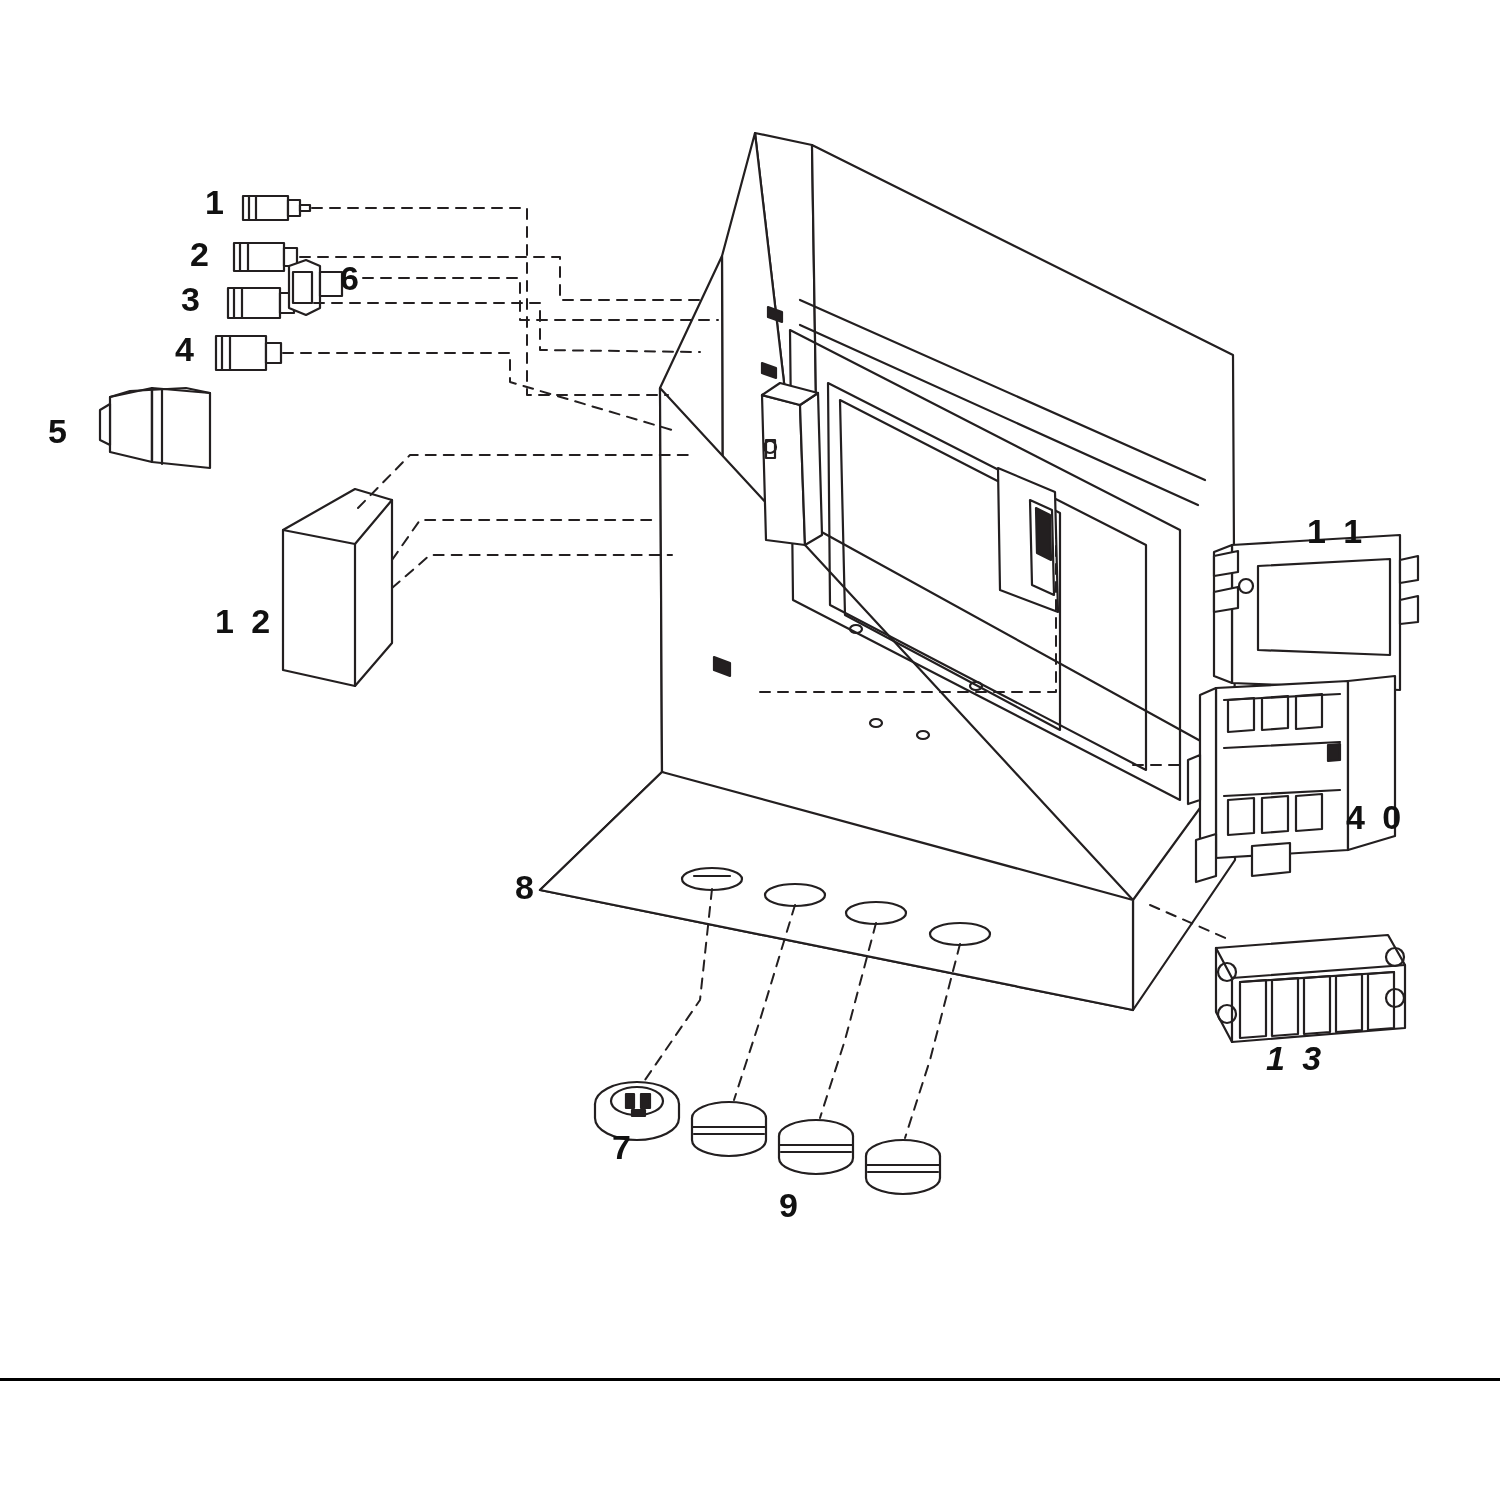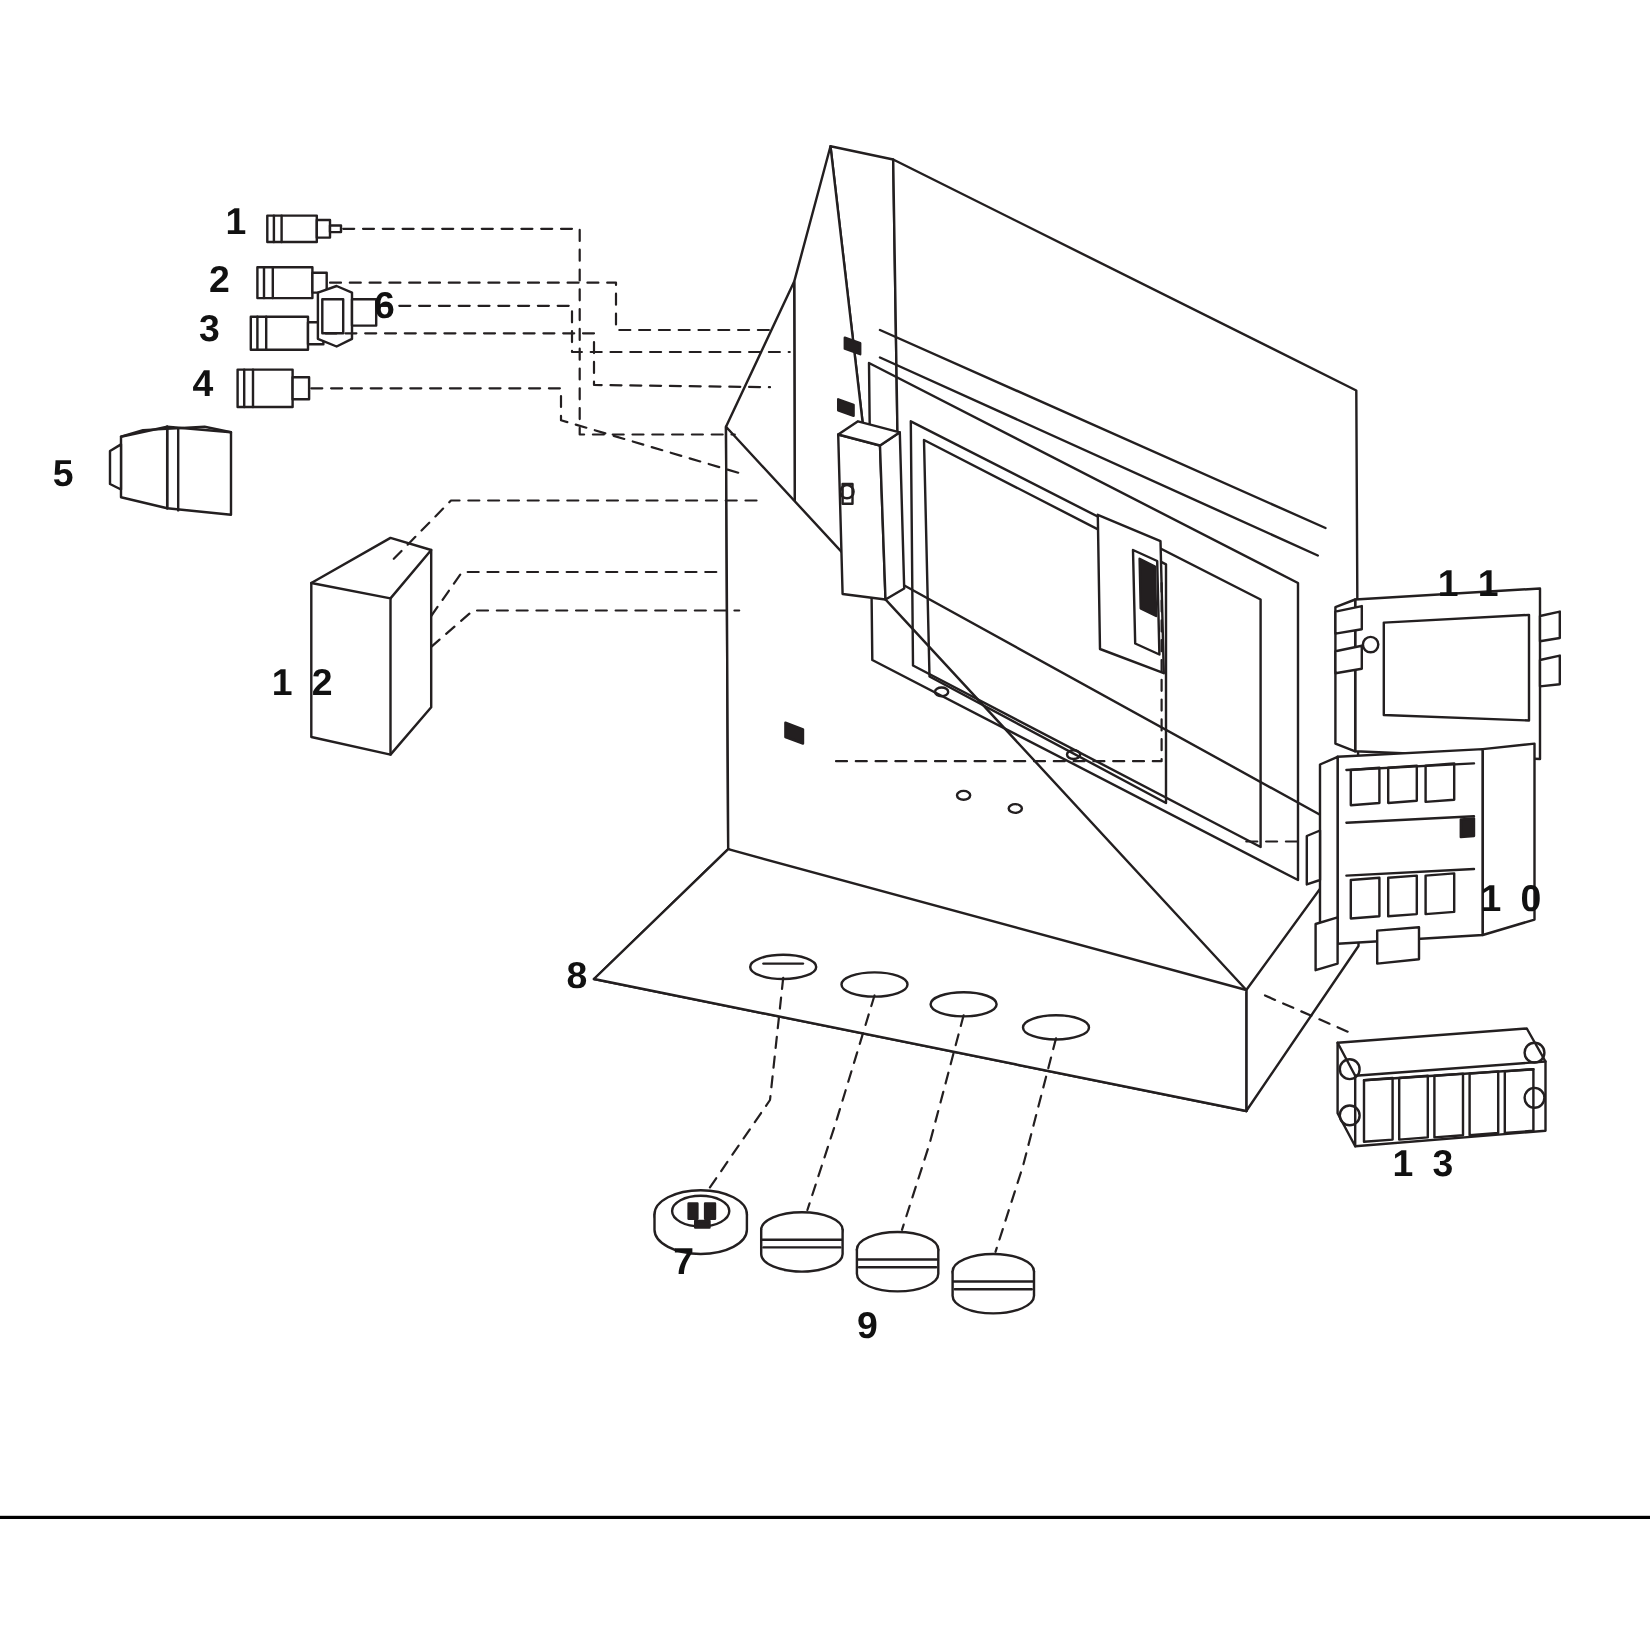--- a/index.html
+++ b/index.html
@@ -242,24 +242,24 @@
 
   <div class="callout" style="left:205px; top:183px;">1</div>
   <div class="callout" style="left:190px; top:235px;">2</div>
   <div class="callout" style="left:181px; top:280px;">3</div>
   <div class="callout" style="left:175px; top:330px;">4</div>
   <div class="callout" style="left:48px;  top:412px;">5</div>
   <div class="callout" style="left:340px; top:259px;">6</div>
   <div class="callout" style="left:612px; top:1128px;">7</div>
   <div class="callout" style="left:515px; top:868px;">8</div>
   <div class="callout" style="left:779px; top:1186px;">9</div>
-  <div class="callout" style="left:1346px; top:798px;">1 0</div>
+  <div class="callout" style="left:1346px; top:798px;">4 0</div>
   <div class="callout" style="left:1307px; top:512px;">1 1</div>
-  <div class="callout" style="left:247px; top:602px;">1 2</div>
-  <div class="callout" style="left:1266px; top:1039px;">1 3</div>
+  <div class="callout" style="left:215px; top:602px;">1 2</div>
+  <div class="callout" style="left:1266px; top:1039px;font-style:italic;">1 3</div>
 
   <div class="footer-rule"></div>
   <div class="footer">
     
     
   </div>
 
 </div>
 
 </body></html>

